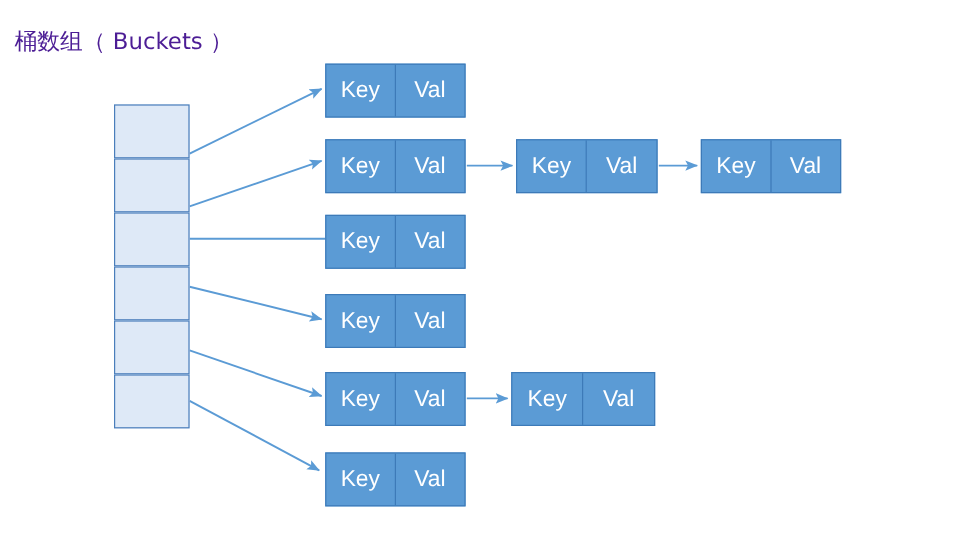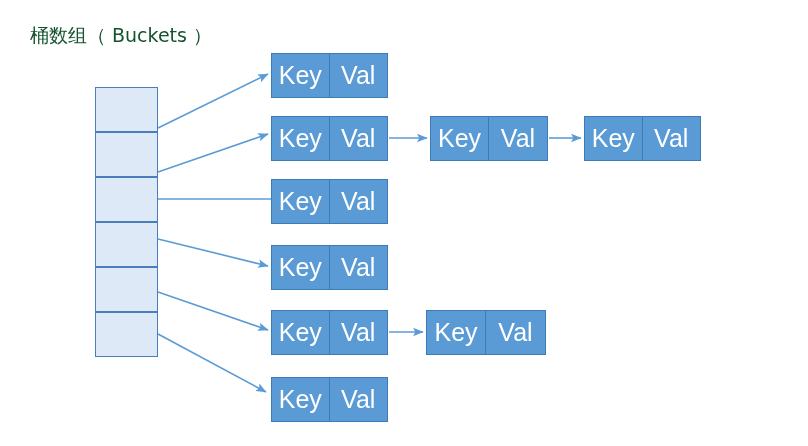--- a/index.html
+++ b/index.html
@@ -12,25 +12,25 @@
   }
   #canvas {
     position: relative;
     width: 808px;
     height: 446px;
     background: #ffffff;
     overflow: hidden;
   }
   #title {
     position: absolute;
-    left: 30px;
+    left: 12px;
     top: 22px;
     font-size: 19px;
     line-height: 26px;
-    color: #14532d;
+    color: #4c1d95;
     white-space: pre;
     font-family: "DejaVu Sans", "Liberation Sans", sans-serif;
   }
   #bucket-array {
     position: absolute;
     left: 95px;
     top: 87px;
     width: 63px;
     height: 270px;
   }
@@ -49,21 +49,21 @@
     box-sizing: border-box;
     border: 1.5px solid #3D7AB8;
     background: #5B9BD5;
   }
   .node-cell {
     flex: 1 1 50%;
     display: flex;
     align-items: center;
     justify-content: center;
     color: #ffffff;
-    font-size: 25px;
+    font-size: 19px;
     line-height: 1;
     box-sizing: border-box;
   }
   .node-cell.key {
     border-right: 1.5px solid #3D7AB8;
   }
   #edges {
     position: absolute;
     left: 0;
     top: 0;

